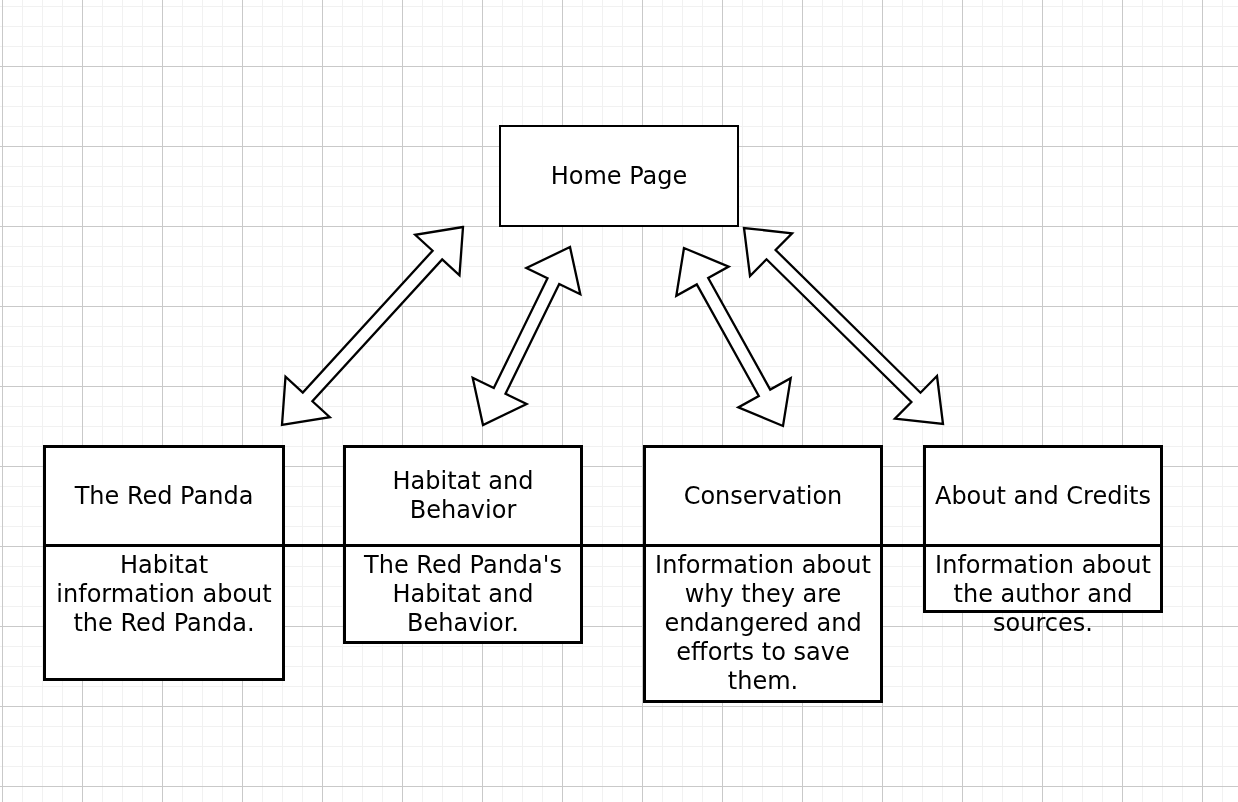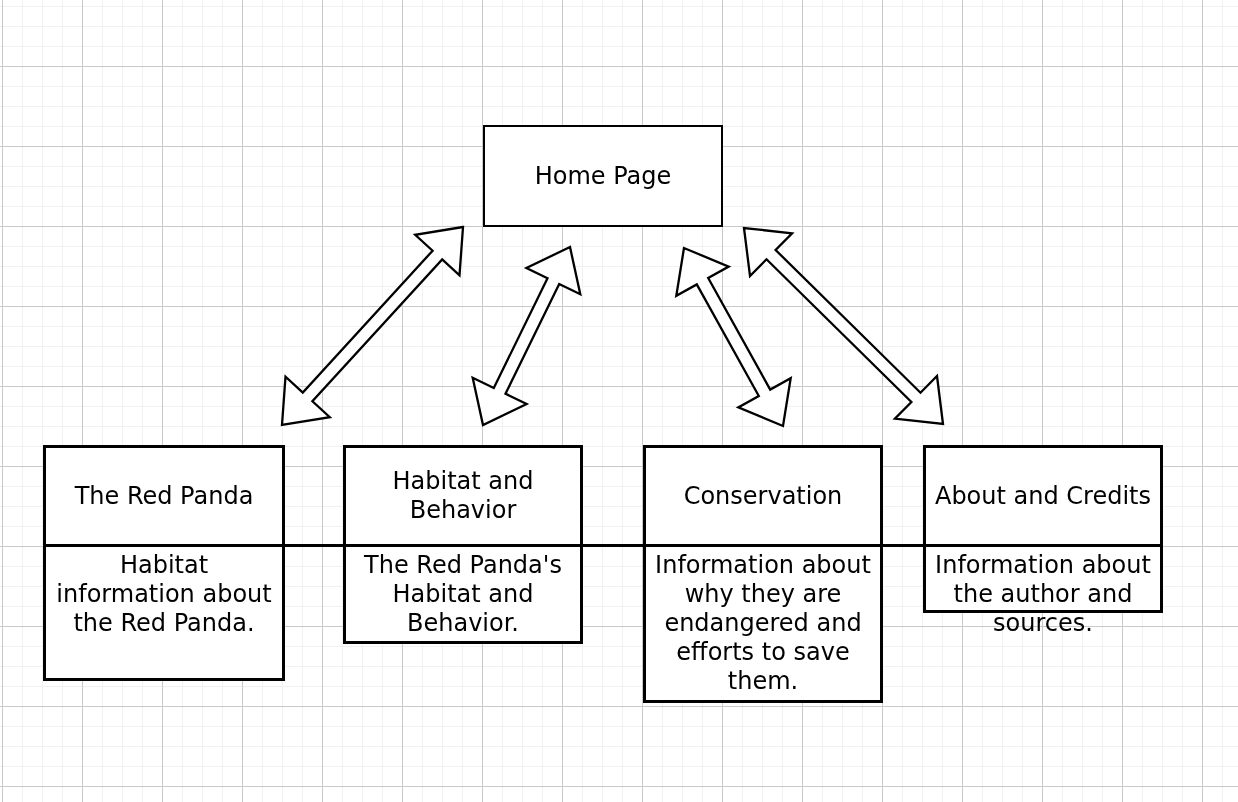--- a/index.html
+++ b/index.html
@@ -22,20 +22,21 @@
   }
   .node {
     position: absolute;
     background: #ffffff;
     border: 2px solid #000000;
     box-sizing: border-box;
     display: flex; align-items: center; justify-content: center;
     text-align: center;
     font-size: 24px; line-height: 29px;
     white-space: pre-line;
+    margin-left: 16px;
   }
   .home-box { left: 483px; top: 125px; width: 240px; height: 102px; }
   .section-col {
     position: absolute; top: 445px;
     background: #ffffff;
     border: 3px solid #000000;
     box-sizing: border-box;
     z-index: 1;
   }
   .col-1 { left: 43px;  width: 242px; height: 236px; }

